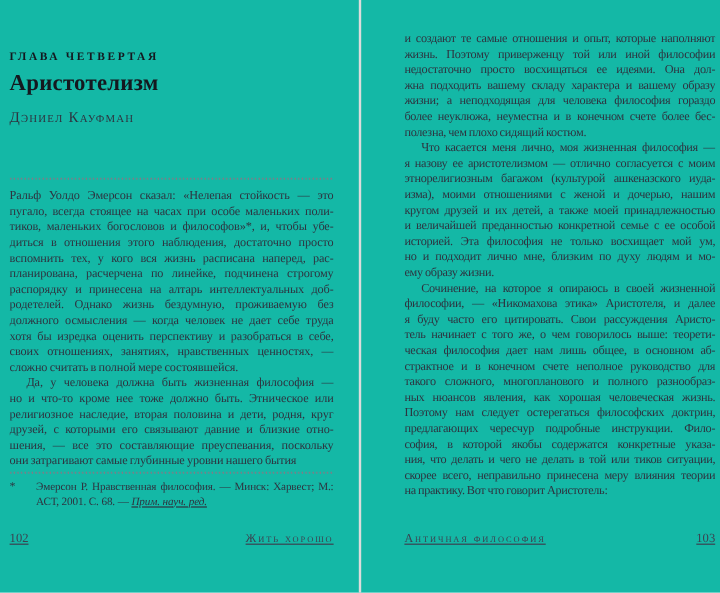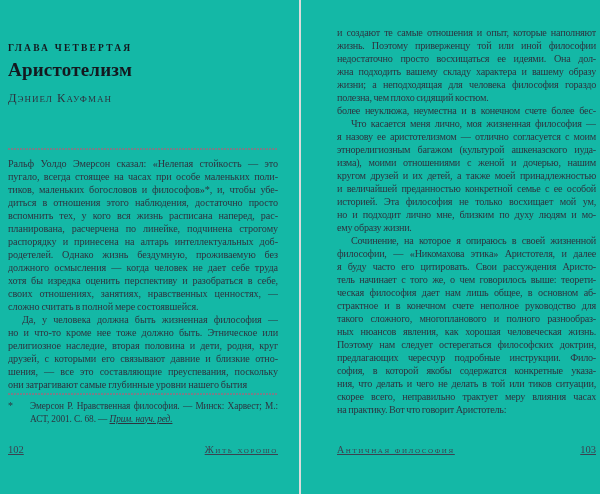--- a/index.html
+++ b/index.html
@@ -165,24 +165,24 @@
         <div class="bodyline">и создают те самые отношения и опыт, которые наполняют</div>
 
         <div class="bodyline">жизнь. Поэтому приверженцу той или иной философии</div>
 
         <div class="bodyline">недостаточно просто восхищаться ее идеями. Она дол-</div>
 
         <div class="bodyline">жна подходить вашему складу характера и вашему образу</div>
 
         <div class="bodyline">жизни; а неподходящая для человека философия гораздо</div>
 
+        <div class="bodyline">более неуклюжа, неуместна и в конечном счете более бес-</div>
+
         <div class="bodyline last">полезна, чем плохо сидящий костюм.</div>
 
-        <div class="bodyline">более неуклюжа, неуместна и в конечном счете более бес-</div>
-
         <div class="bodyline indent">Что касается меня лично, моя жизненная философия —</div>
 
         <div class="bodyline">я назову ее аристотелизмом — отлично согласуется с моим</div>
 
         <div class="bodyline">этнорелигиозным багажом (культурой ашкеназского иуда-</div>
 
         <div class="bodyline">изма), моими отношениями с женой и дочерью, нашим</div>
 
         <div class="bodyline">кругом друзей и их детей, а также моей принадлежностью</div>
 
@@ -211,21 +211,21 @@
         <div class="bodyline">ных нюансов явления, как хорошая человеческая жизнь.</div>
 
         <div class="bodyline">Поэтому нам следует остерегаться философских доктрин,</div>
 
         <div class="bodyline">предлагающих чересчур подробные инструкции. Фило-</div>
 
         <div class="bodyline">софия, в которой якобы содержатся конкретные указа-</div>
 
         <div class="bodyline">ния, что делать и чего не делать в той или тиков ситуации,</div>
 
-        <div class="bodyline">скорее всего, неправильно трактует меру влияния часах</div>
+        <div class="bodyline">скорее всего, неправильно принесена меру влияния теории</div>
 
         <div class="bodyline last">на практику. Вот что говорит Аристотель:</div>
       </div>
 
     <div class="footer footer-right">
       <span class="running">Античная философия</span>
       <span class="pagenum">103</span>
     </div>
   </div>
 

